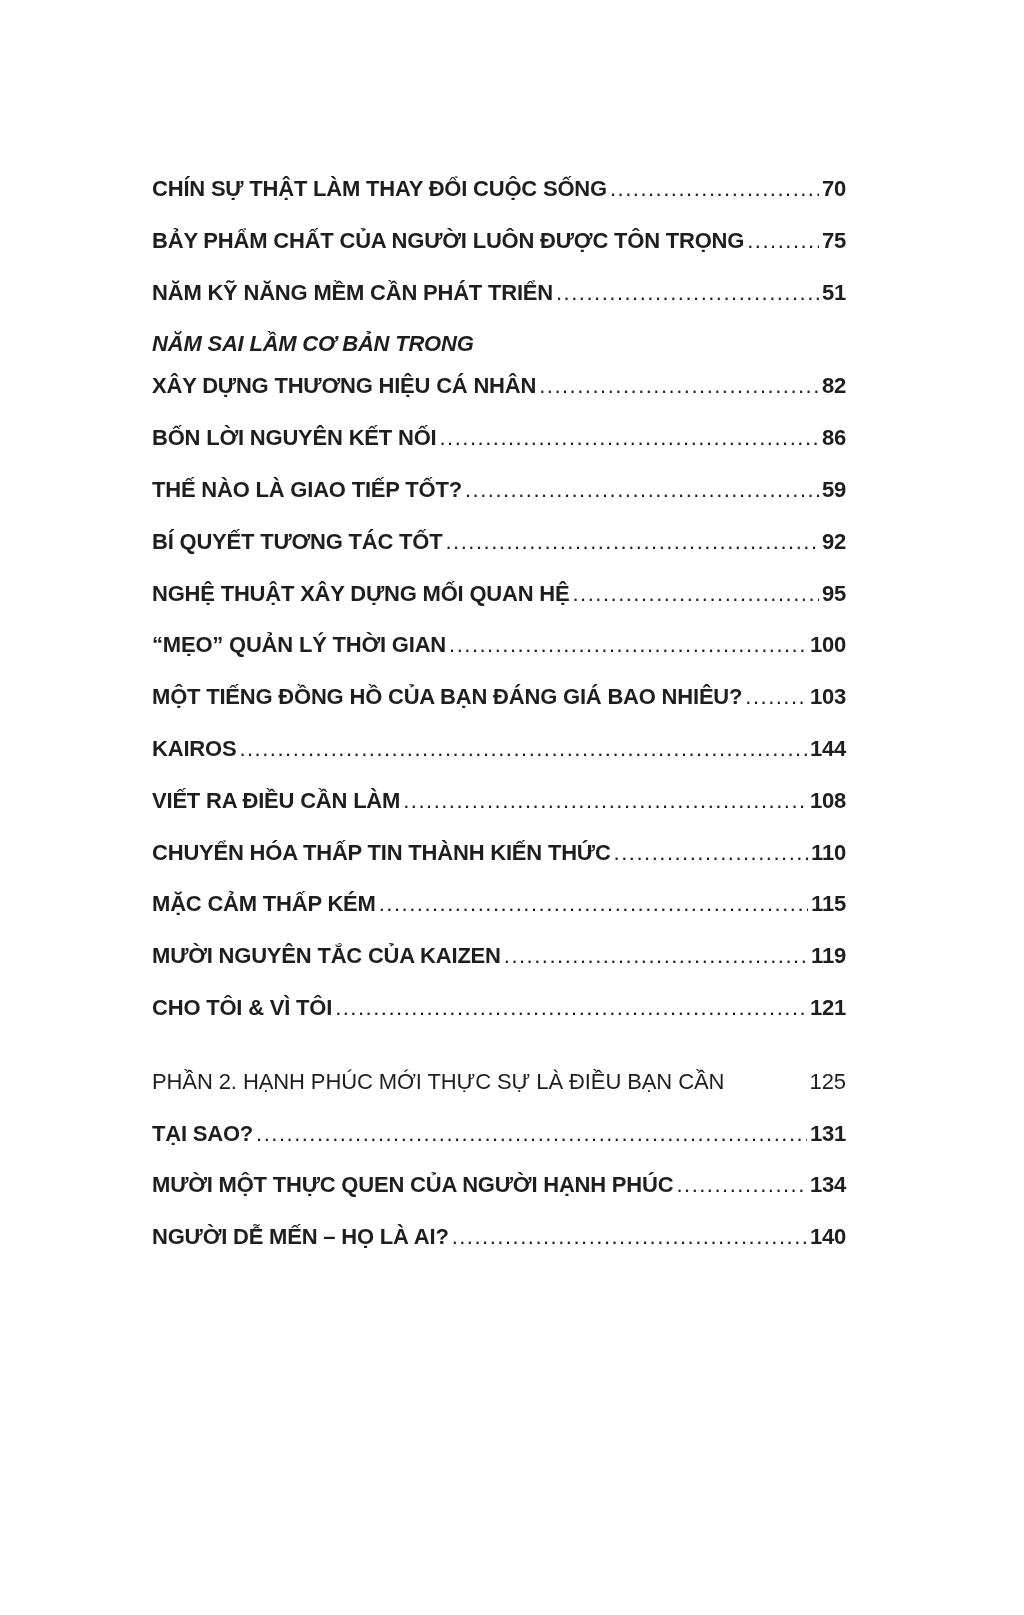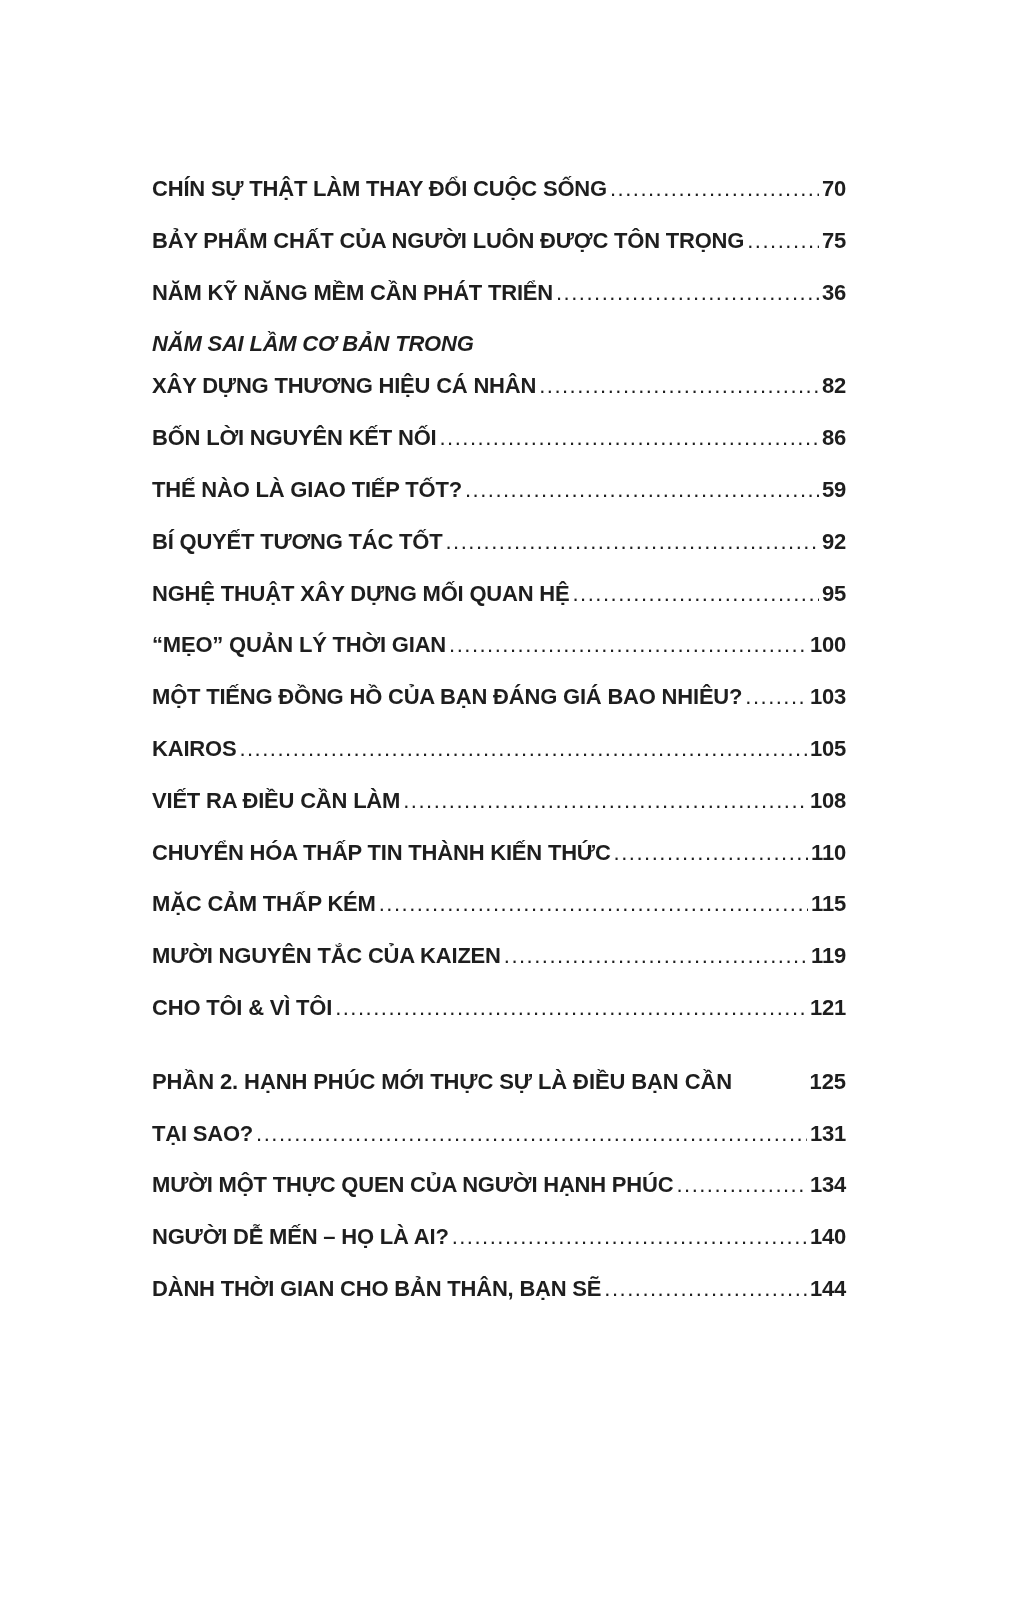--- a/index.html
+++ b/index.html
@@ -50,21 +50,21 @@
     font-weight: 400;
   }
   .spacer {
     flex: 1 1 0;
   }
   .page-num {
     white-space: nowrap;
     flex: 0 0 auto;
   }
   .row.section {
-    font-weight: 700;
+    font-weight: 400;
     margin-top: 22px;
     letter-spacing: -0.1px;
   }
 </style>
 </head>
 <body>
 
 <div class="toc">
 
   <div class="row">
@@ -75,21 +75,21 @@
 
   <div class="row">
     <span class="title">BẢY PHẨM CHẤT CỦA NGƯỜI LUÔN ĐƯỢC TÔN TRỌNG</span>
     <span class="dots"></span>
     <span class="page-num">75</span>
   </div>
 
   <div class="row">
     <span class="title">NĂM KỸ NĂNG MỀM CẦN PHÁT TRIỂN</span>
     <span class="dots"></span>
-    <span class="page-num">36</span>
+    <span class="page-num">51</span>
   </div>
 
   <div class="row cont-first">
     <span class="title">NĂM SAI LẦM CƠ BẢN TRONG</span>
   </div>
   <div class="row">
     <span class="title">XÂY DỰNG THƯƠNG HIỆU CÁ NHÂN</span>
     <span class="dots"></span>
     <span class="page-num">82</span>
   </div>
@@ -126,21 +126,21 @@
 
   <div class="row">
     <span class="title">MỘT TIẾNG ĐỒNG HỒ CỦA BẠN ĐÁNG GIÁ BAO NHIÊU?</span>
     <span class="dots"></span>
     <span class="page-num">103</span>
   </div>
 
   <div class="row">
     <span class="title">KAIROS</span>
     <span class="dots"></span>
-    <span class="page-num">105</span>
+    <span class="page-num">144</span>
   </div>
 
   <div class="row">
     <span class="title">VIẾT RA ĐIỀU CẦN LÀM</span>
     <span class="dots"></span>
     <span class="page-num">108</span>
   </div>
 
   <div class="row">
     <span class="title">CHUYỂN HÓA THẤP TIN THÀNH KIẾN THỨC</span>
@@ -184,19 +184,14 @@
     <span class="dots"></span>
     <span class="page-num">134</span>
   </div>
 
   <div class="row">
     <span class="title">NGƯỜI DỄ MẾN – HỌ LÀ AI?</span>
     <span class="dots"></span>
     <span class="page-num">140</span>
   </div>
 
-  <div class="row">
-    <span class="title">DÀNH THỜI GIAN CHO BẢN THÂN, BẠN SẼ</span>
-    <span class="dots"></span>
-    <span class="page-num">144</span>
-  </div>
 
 </div>
 
 </body></html>

